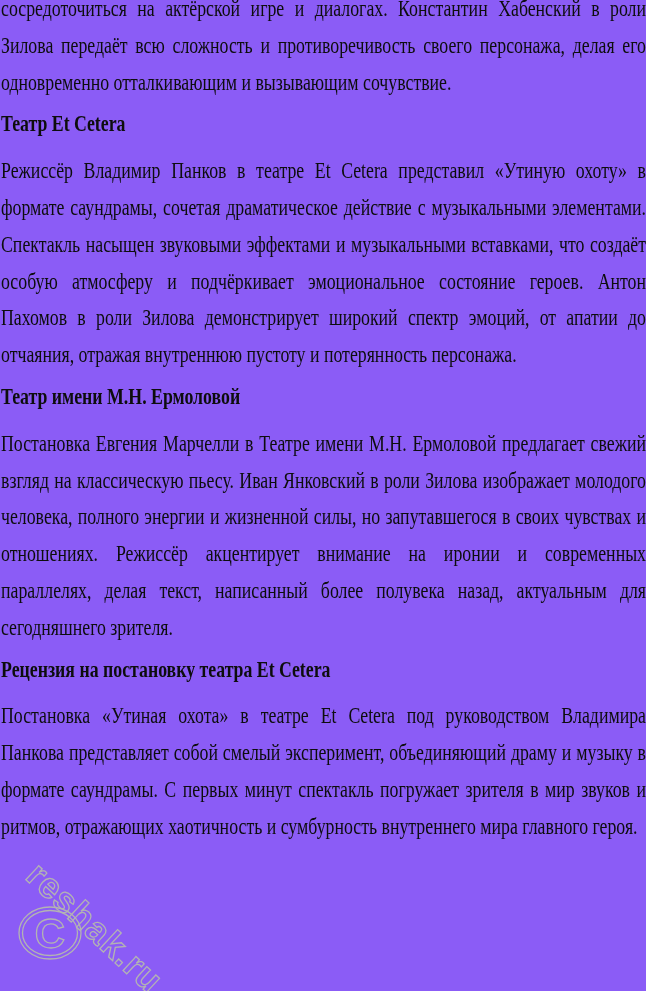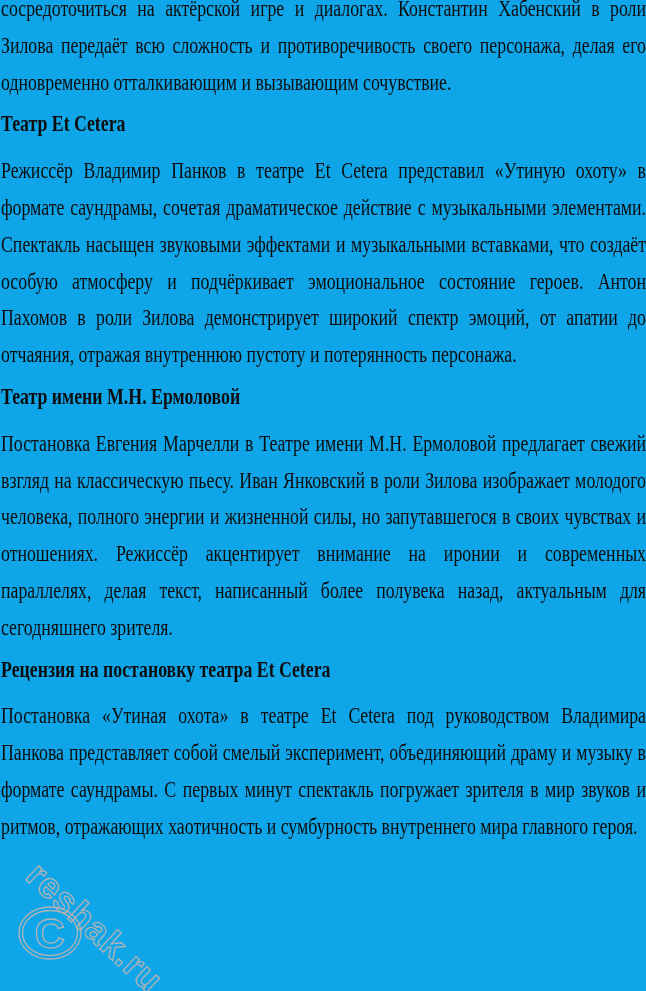--- a/index.html
+++ b/index.html
@@ -4,21 +4,21 @@
 <style>
   html, body {
     margin: 0;
     padding: 0;
     background: #ffffff;
   }
   .page {
     position: relative;
     width: 646px;
     height: 991px;
-    background: #0ea5e9;
+    background: #8b5cf6;
     overflow: hidden;
   }
   
   .doc {
     position: absolute;
     left: 1px;
     top: 0;
     width: 870px;
     transform: scaleX(0.7414);
     transform-origin: 0 0;

